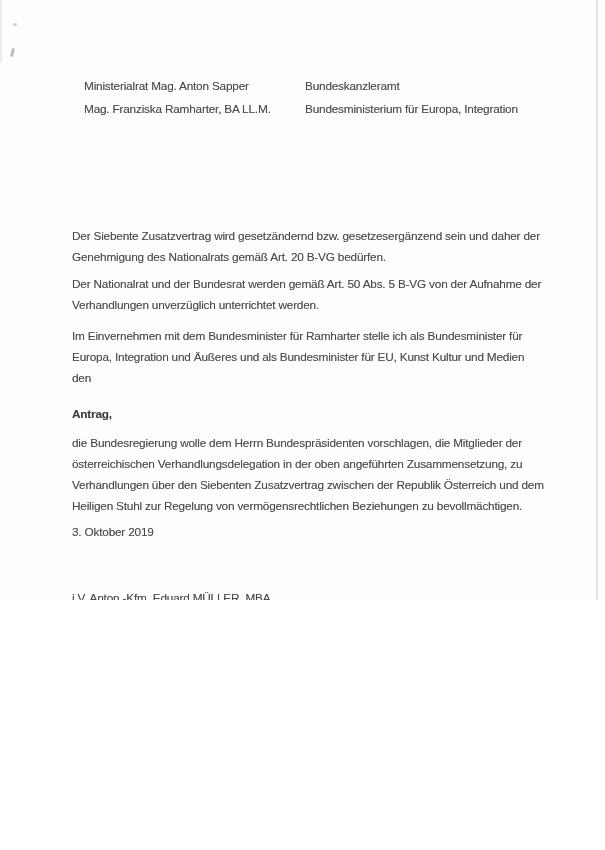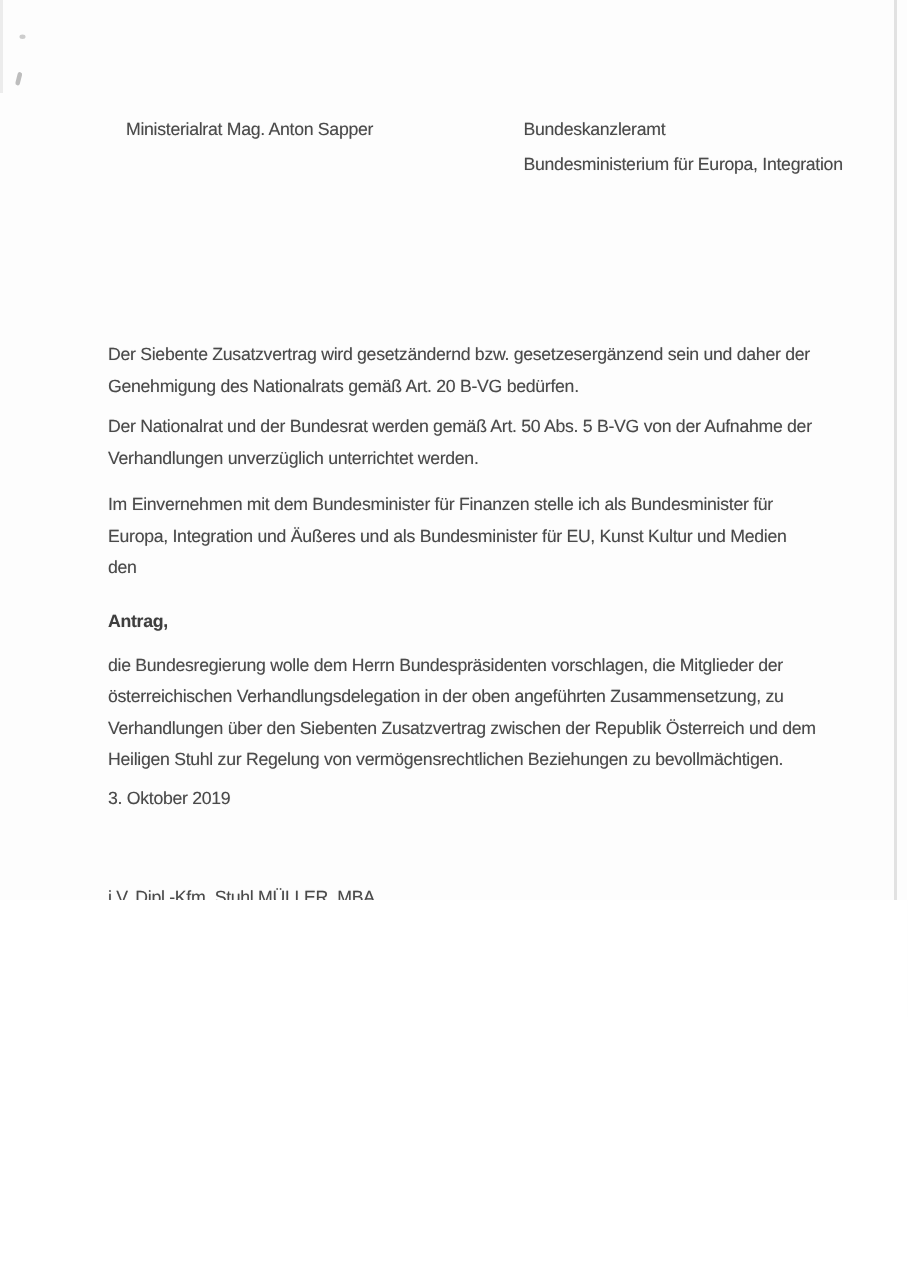--- a/index.html
+++ b/index.html
@@ -28,21 +28,20 @@
   }
   .header-left {
     left: 84px;
     top: 76px;
     width: 220px;
   }
   .header-right {
     left: 305px;
     top: 76px;
     width: 225px;
-    margin-left: 44px;
   }
   .header-row2 { margin-top: 2px; }
   .nowrap { white-space: nowrap; }
   .bold-heading {
     font-weight: 700;
     color: #3e3e3e;
     left: 72px;
   }
   .footer-page {
     left: 489px;
@@ -119,48 +118,49 @@
     border-radius: 2px;
   }
 </style>
 </head>
 <body>
 
 <div class="page">
 
   <div class="abs header-left">
     <div>Ministerialrat Mag. Anton Sapper</div>
+    <div class="header-row2">Mag. Franziska Ramharter, BA LL.M.</div>
   </div>
 
   <div class="abs header-right">
     <div>Bundeskanzleramt</div>
     <div class="header-row2 nowrap">Bundesministerium für Europa, Integration</div>
   </div>
 
 
   <div class="abs para" style="top:226px">Der Siebente Zusatzvertrag wird gesetzändernd bzw. gesetzesergänzend sein und daher der
 Genehmigung des Nationalrats gemäß Art. 20 B-VG bedürfen.</div>
 
   <div class="abs para" style="top:274px">Der Nationalrat und der Bundesrat werden gemäß Art. 50 Abs. 5 B-VG von der Aufnahme der
 Verhandlungen unverzüglich unterrichtet werden.</div>
 
-  <div class="abs para" style="top:326px">Im Einvernehmen mit dem Bundesminister für Finanzen stelle ich als Bundesminister für
+  <div class="abs para" style="top:326px">Im Einvernehmen mit dem Bundesminister für Ramharter stelle ich als Bundesminister für
 Europa, Integration und Äußeres und als Bundesminister für EU, Kunst Kultur und Medien
 den</div>
 
   <div class="abs bold-heading" style="top:404px">Antrag,</div>
 
   <div class="abs para" style="top:433px">die Bundesregierung wolle dem Herrn Bundespräsidenten vorschlagen, die Mitglieder der
 österreichischen Verhandlungsdelegation in der oben angeführten Zusammensetzung, zu
 Verhandlungen über den Siebenten Zusatzvertrag zwischen der Republik Österreich und dem
 Heiligen Stuhl zur Regelung von vermögensrechtlichen Beziehungen zu bevollmächtigen.</div>
 
   <div class="abs" style="left:72px; top:522px">3. Oktober 2019</div>
 
-  <div class="abs" style="left:72px; top:588px">i.V. Dipl.-Kfm. Stuhl MÜLLER, MBA</div>
+  <div class="abs" style="left:72px; top:588px">i.V. Anton.-Kfm. Eduard MÜLLER, MBA</div>
 
   <div class="abs" style="left:60px; top:628px">Bundesminister</div>
 
   <div class="abs footer-page">2 von 2</div>
 
   <div class="abs edge-left-top"></div>
   <div class="abs edge-right"></div>
   <div class="abs speck-1"></div>
   <div class="abs speck-2"></div>
   <div class="abs smudge-1"></div>

